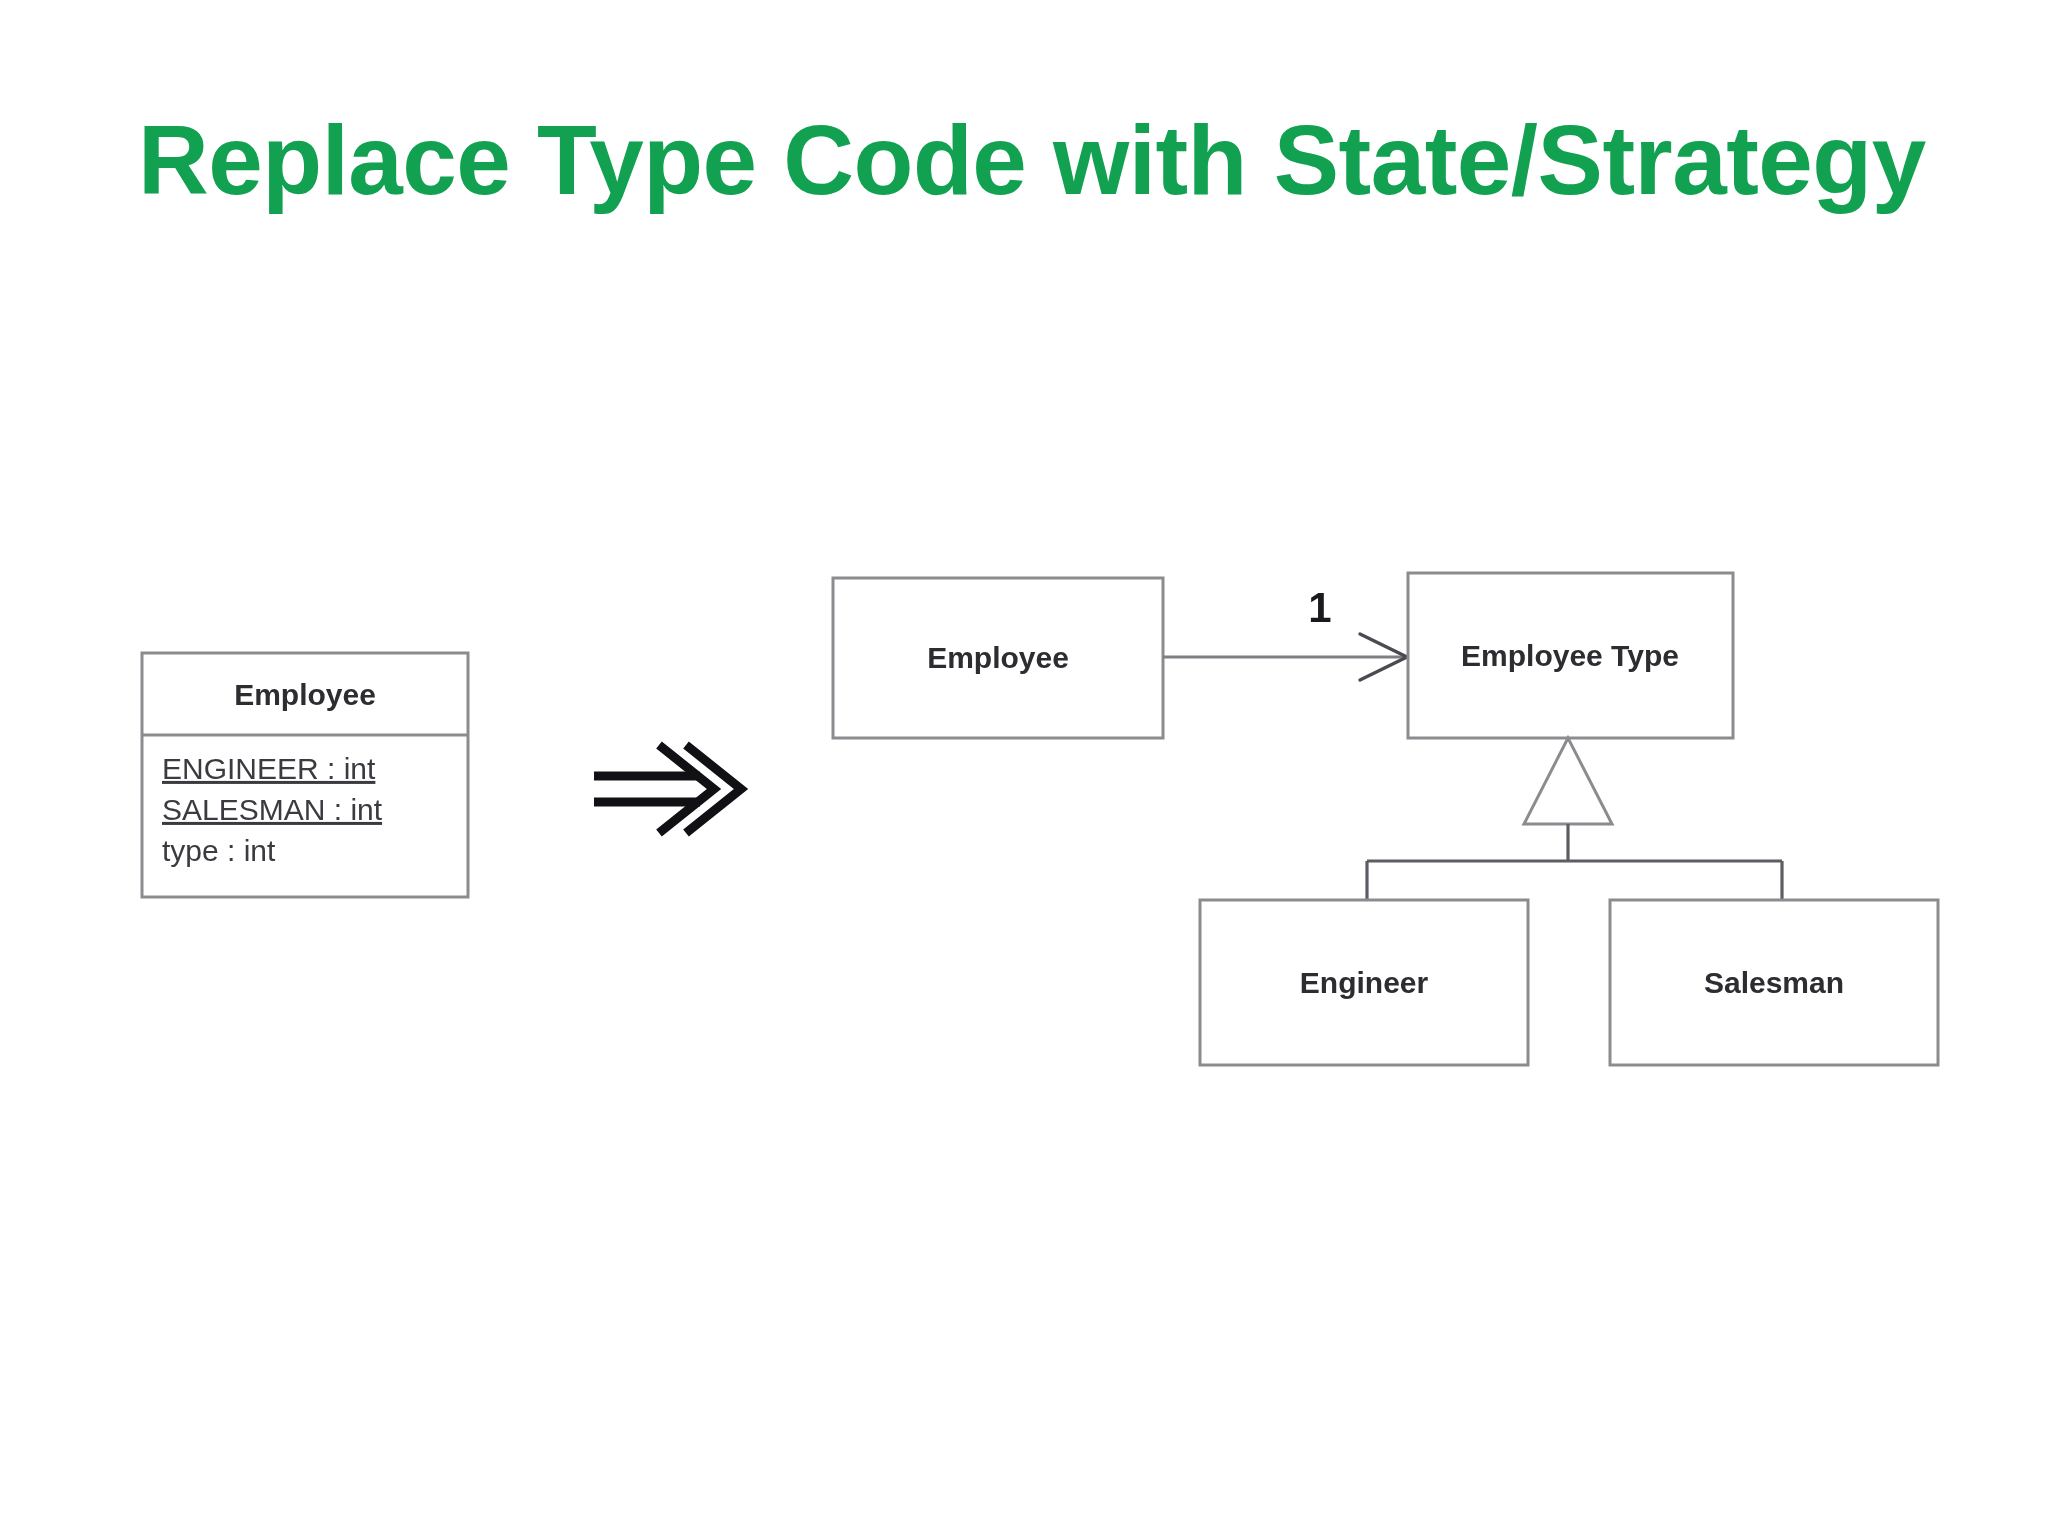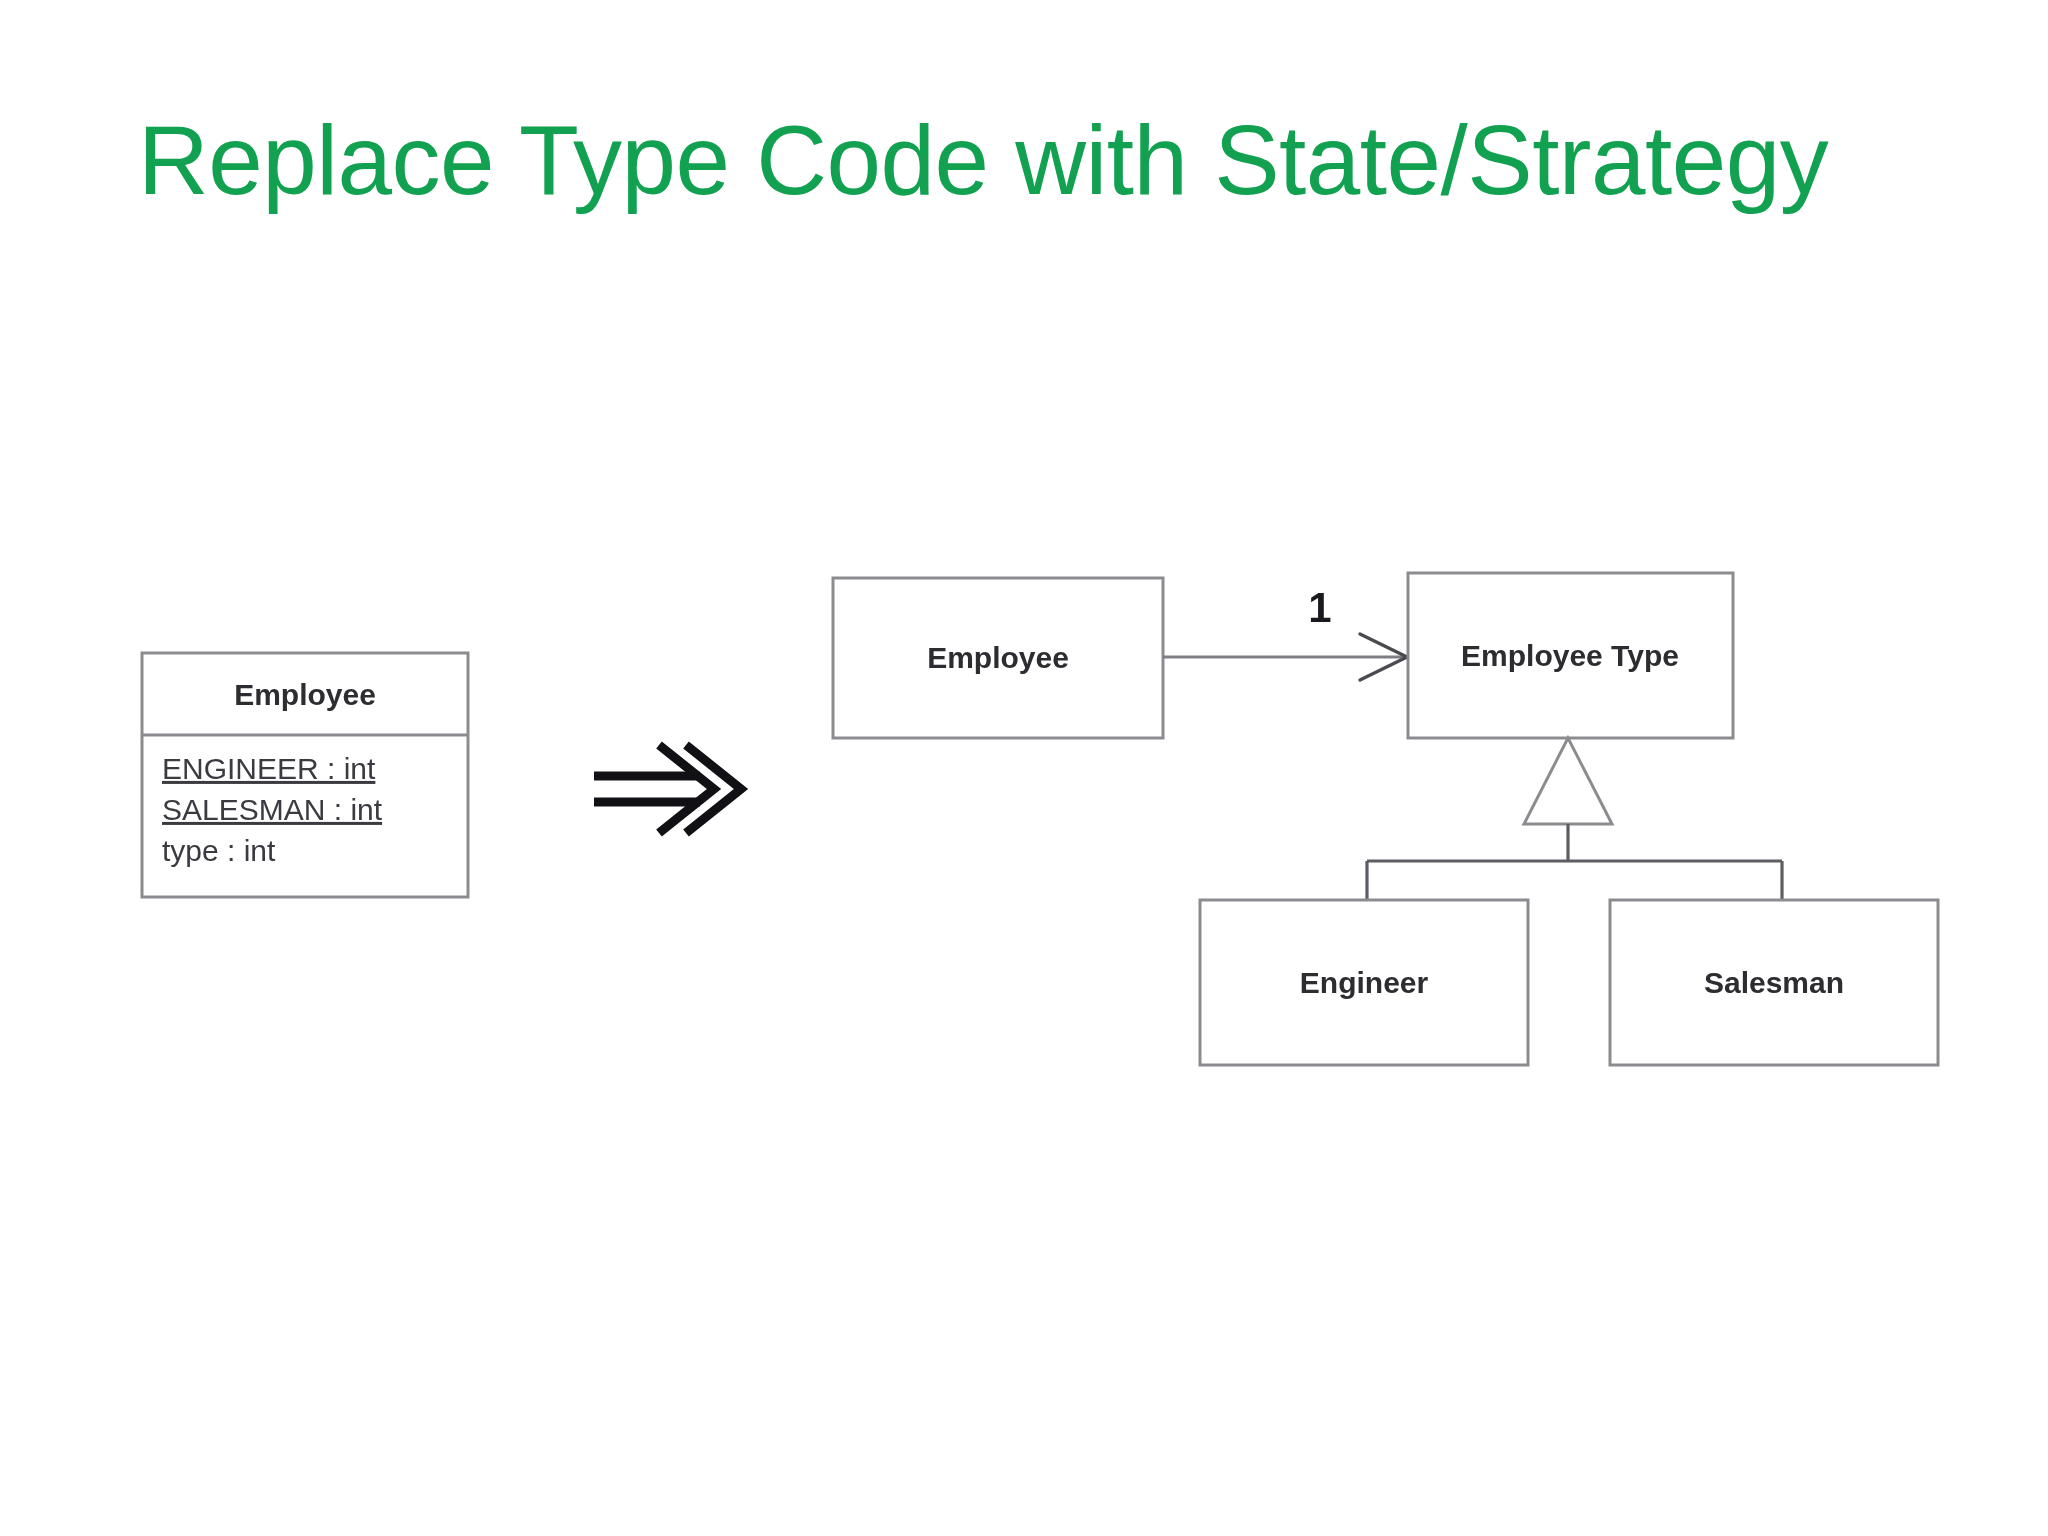--- a/index.html
+++ b/index.html
@@ -20,21 +20,21 @@
   }
 
   
   #slide-title {
     position: absolute;
     left: 138px;
     top: 108px;
     width: 1820px;
     font-family: "Liberation Sans", sans-serif;
     font-size: 98px;
-    font-weight: 400;
+    font-weight: 700;
     line-height: 1.08;
     letter-spacing: -0.5px;
     color: #12a150;
     white-space: nowrap;
   }
 
   
   #diagram {
     position: absolute;
     left: 0;

